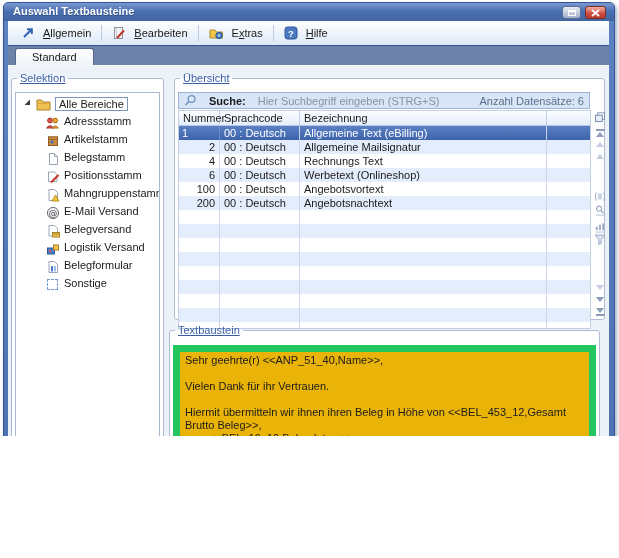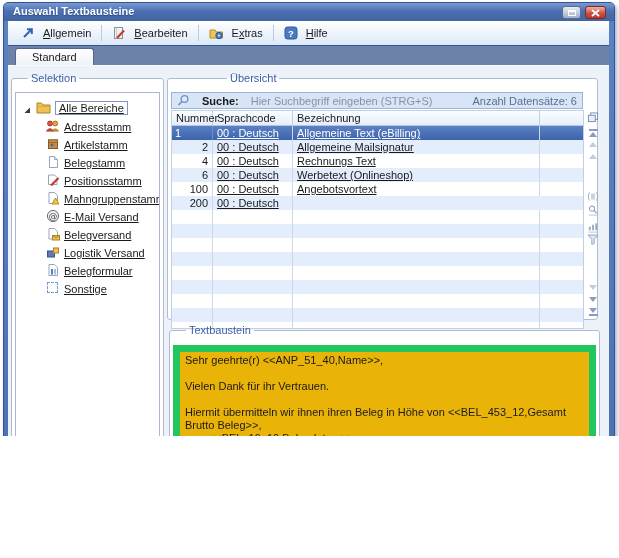--- a/index.html
+++ b/index.html
@@ -38,29 +38,29 @@
   .tab{position:absolute;left:7px;bottom:0;height:17px;padding:0 16px;
     background:linear-gradient(#ffffff,#eef2f8);
     border:1px solid #54688e;border-bottom:none;border-radius:3px 3px 0 0;
     display:flex;align-items:center;}
 
   
   .content{position:absolute;left:4px;right:5px;top:62px;bottom:10px;background:#edf1f8;
     border-top:1px solid #f6f9fd;}
 
   fieldset{position:absolute;margin:0;padding:0;border:1px solid #aebbd2;border-radius:3px;background:#fff;}
-  legend{color:#3b5fa5;padding:0 3px;margin-left:16px;}
+  legend{color:#3b5fa5;padding:0 3px;margin-left:5px;text-decoration:underline;}
 
   .fs-selektion{left:3px;top:6px;width:153px;height:458px;}
-  .fs-uebersicht{left:159px;top:6px;width:431px;height:248px;padding-left:43px;}
+  .fs-uebersicht{left:166px;top:6px;width:431px;height:248px;}
   .fs-textbaustein{left:161px;top:258px;width:431px;height:206px;}
 
   
   .tree-box{position:absolute;left:3px;top:8px;right:3px;bottom:11px;border:1px solid #a9b7cf;background:#fff;overflow:hidden;}
-  .tree-row{display:flex;align-items:flex-end;height:18px;gap:4px;text-decoration:underline;}
+  .tree-row{display:flex;align-items:flex-start;height:18px;gap:4px;}
   .tree-row.root{padding-left:6px;}
   .tree-row.child{padding-left:29px;}
   .tree-pad{padding-top:4px;}
   .tlabel{white-space:nowrap;}
   .sel-box{border:1px solid #7f97bd;padding:0 3px;background:#fff;}
   .ticon{width:15px;height:15px;display:inline-flex;align-items:center;justify-content:center;flex:0 0 15px;}
   .expander{width:10px;height:10px;flex:0 0 10px;}
   .misc-box{width:11px;height:11px;border:1px dashed #6f9bd2;}
 
   
@@ -87,21 +87,21 @@
   .grid-header .cell{display:flex;align-items:center;padding-left:4px;}
   .grid-rows .grid-row{display:flex;height:14px;}
   .grid-rows .grid-row:nth-child(even){background:#e3edfb;}
   .grid-row .cell{display:flex;align-items:center;overflow:hidden;white-space:nowrap;}
   .c0{width:41px;flex:0 0 41px;border-right:1px solid #ccd8ea;}
   .c1{width:80px;flex:0 0 80px;border-right:1px solid #ccd8ea;}
   .c2{width:247px;flex:0 0 247px;border-right:1px solid #ccd8ea;}
   .c3{flex:1;}
   .grid-header .c0,.grid-header .c1,.grid-header .c2{border-right:1px solid #c2cfe4;}
   .cell.num{justify-content:flex-end;padding-right:4px;}
-  .cell.txt{padding-left:4px;text-decoration:underline;}
+  .cell.txt{padding-left:4px;}
   .grid-row.selected{background:linear-gradient(#5b80c3,#3c63ac) !important;color:#fff;}
   .grid-row.selected .c0{border-right-color:#6d8ec9;}
   .grid-row.selected .cell.num{justify-content:flex-start;padding-left:3px;}
 
   
   .icon-strip{position:absolute;left:419px;top:26px;width:12px;height:219px;}
   .strip-icon{position:absolute;left:0;width:12px;height:11px;display:flex;flex-direction:column;align-items:center;justify-content:center;gap:1px;}
   .tri-up-en{border-left:4px solid transparent;border-right:4px solid transparent;border-bottom:5px solid #8b9dbb;}
   .tri-up-dis{border-left:4px solid transparent;border-right:4px solid transparent;border-bottom:5px solid #c2ccdc;}
   .tri-down-en{border-left:4px solid transparent;border-right:4px solid transparent;border-top:5px solid #8b9dbb;}
@@ -343,20 +343,21 @@
             </div>
             <div class="grid-row">
               <div class="cell c0 num">100</div>
               <div class="cell c1 txt">00 : Deutsch</div>
               <div class="cell c2 txt">Angebotsvortext</div>
               <div class="cell c3"></div>
             </div>
             <div class="grid-row">
               <div class="cell c0 num">200</div>
               <div class="cell c1 txt">00 : Deutsch</div>
+              <div class="cell c2 txt">Angebotsnachtext</div>
               <div class="cell c3"></div>
             </div>
             <div class="grid-row empty">
                 <div class="cell c0"></div>
                 <div class="cell c1"></div>
                 <div class="cell c2"></div>
                 <div class="cell c3"></div>
               </div>
             <div class="grid-row empty">
                 <div class="cell c0"></div>

